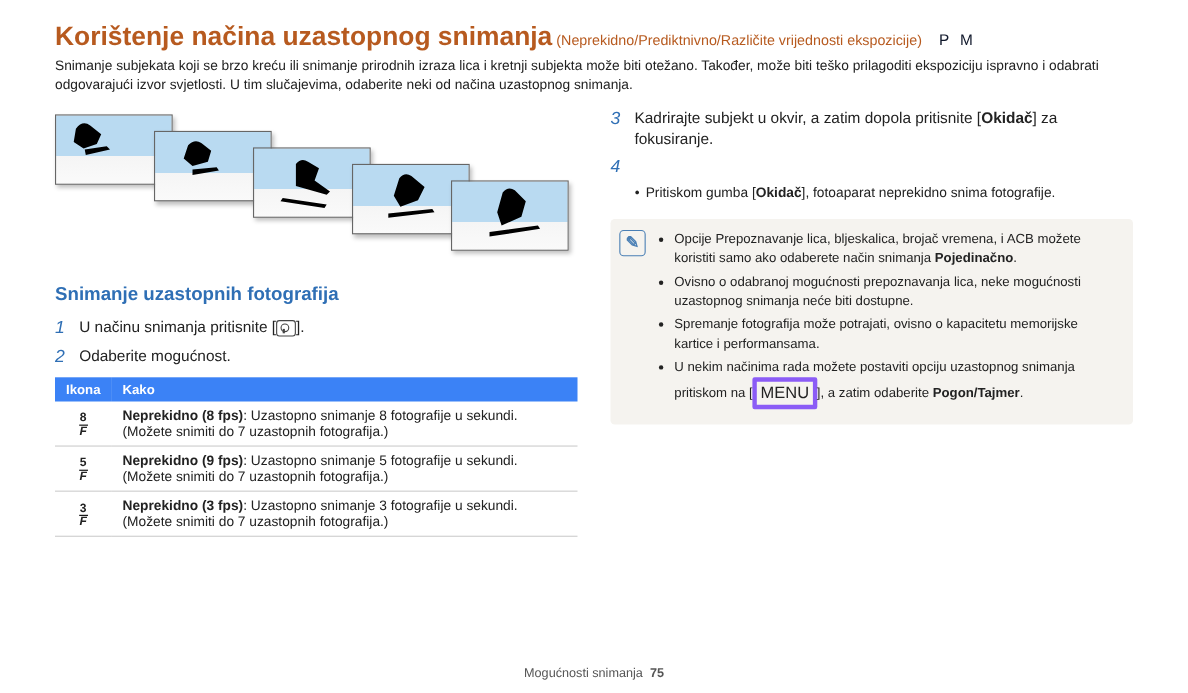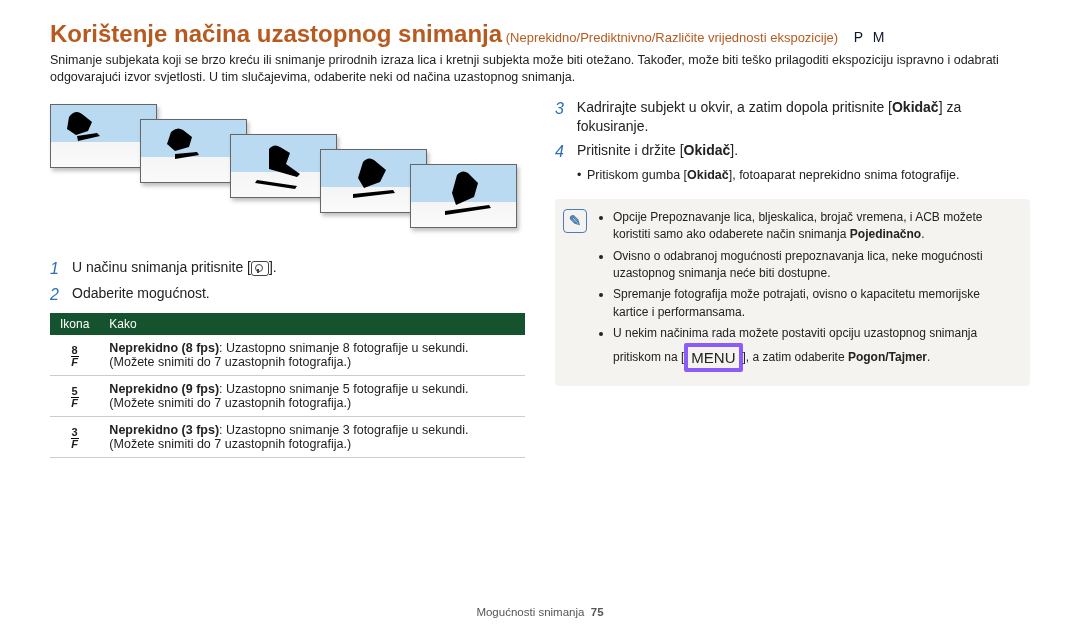--- a/index.html
+++ b/index.html
@@ -91,25 +91,25 @@
     position: absolute;
     left: -10px;
   }
   table.opts {
     border-collapse: collapse;
     width: 100%;
     font-size: 12.5px;
     margin-top: 6px;
   }
   table.opts th {
-    background: #14532d;
+    background: #3b82f6;
     color: #fff;
     text-align: left;
     padding: 4px 10px;
-    font-weight: 400;
+    font-weight: 700;
     font-size: 12px;
   }
   table.opts td {
     padding: 6px 10px;
     vertical-align: top;
     border-bottom: 1px solid #ccc;
   }
   table.opts td.icon-cell {
     width: 28px;
     text-align: center;
@@ -246,20 +246,21 @@
               <path d="M42 12 q5 -6 11 -2 l12 10 l-6 12 l-16 6 l-6 -10 z M32 44 l40 -4 l2 3 l-42 5 z" fill="#000"></path>
             </svg>
         </div>
         <div class="thumb" style="left:360px; top:60px;">
           <svg class="sn-svg" width="105" height="62">
               <path d="M46 10 q5 -6 11 -2 l10 10 l-4 14 l-18 8 l-4 -12 z M34 46 l44 -6 l2 3 l-46 7 z" fill="#000"></path>
             </svg>
         </div>
       </div>
 
+      <div class="section-head">Snimanje uzastopnih fotografija</div>
 
       <div class="step">
         <span class="step-num">1</span>
         <span>
           <span>U načinu snimanja pritisnite [</span><span class="inline-icon-mode"></span><span>].</span>
         </span>
       </div>
       <div class="step">
         <span class="step-num">2</span>
         <span>Odaberite mogućnost.</span>
@@ -303,23 +304,20 @@
 
     <div class="col">
       <div class="step">
         <span class="step-num">3</span>
         <span>
           <span>Kadrirajte subjekt u okvir, a zatim dopola pritisnite [</span><b>Okidač</b><span>] za fokusiranje.</span>
         </span>
       </div>
       <div class="step">
         <span class="step-num">4</span>
-        <span>
-          <span>Pritisnite i držite [</span><b>Okidač</b><span>].</span>
-        </span>
       </div>
       <div class="bullet">
         <span>Pritiskom gumba [</span><b>Okidač</b><span>], fotoaparat neprekidno snima fotografije.</span>
       </div>
 
       <div class="note-box">
         <div class="note-icon">✎</div>
         <ul class="note-list">
           <li>
             <span>Opcije Prepoznavanje lica, bljeskalica, brojač vremena, i ACB možete koristiti samo ako odaberete način snimanja </span><b>Pojedinačno</b><span>.</span>

